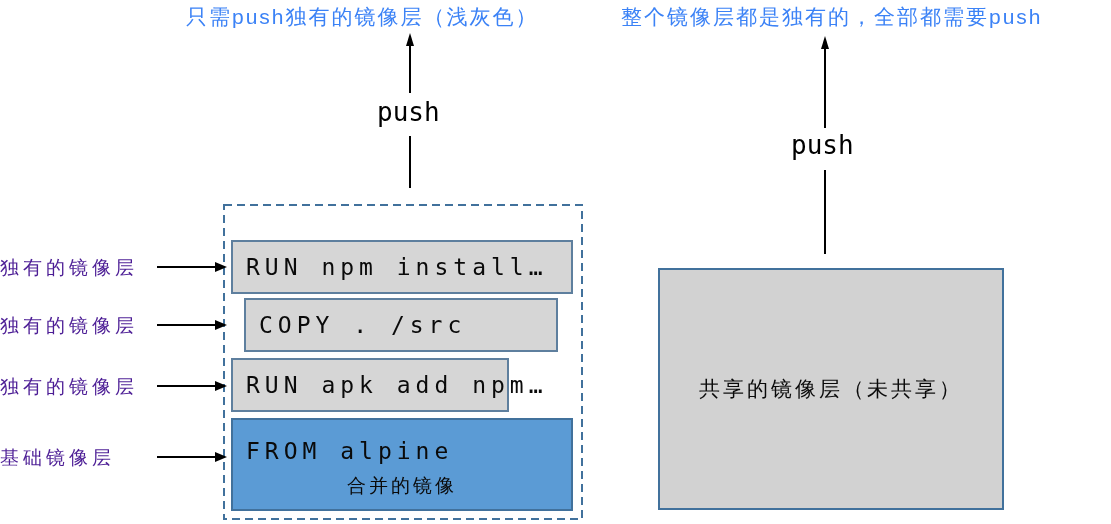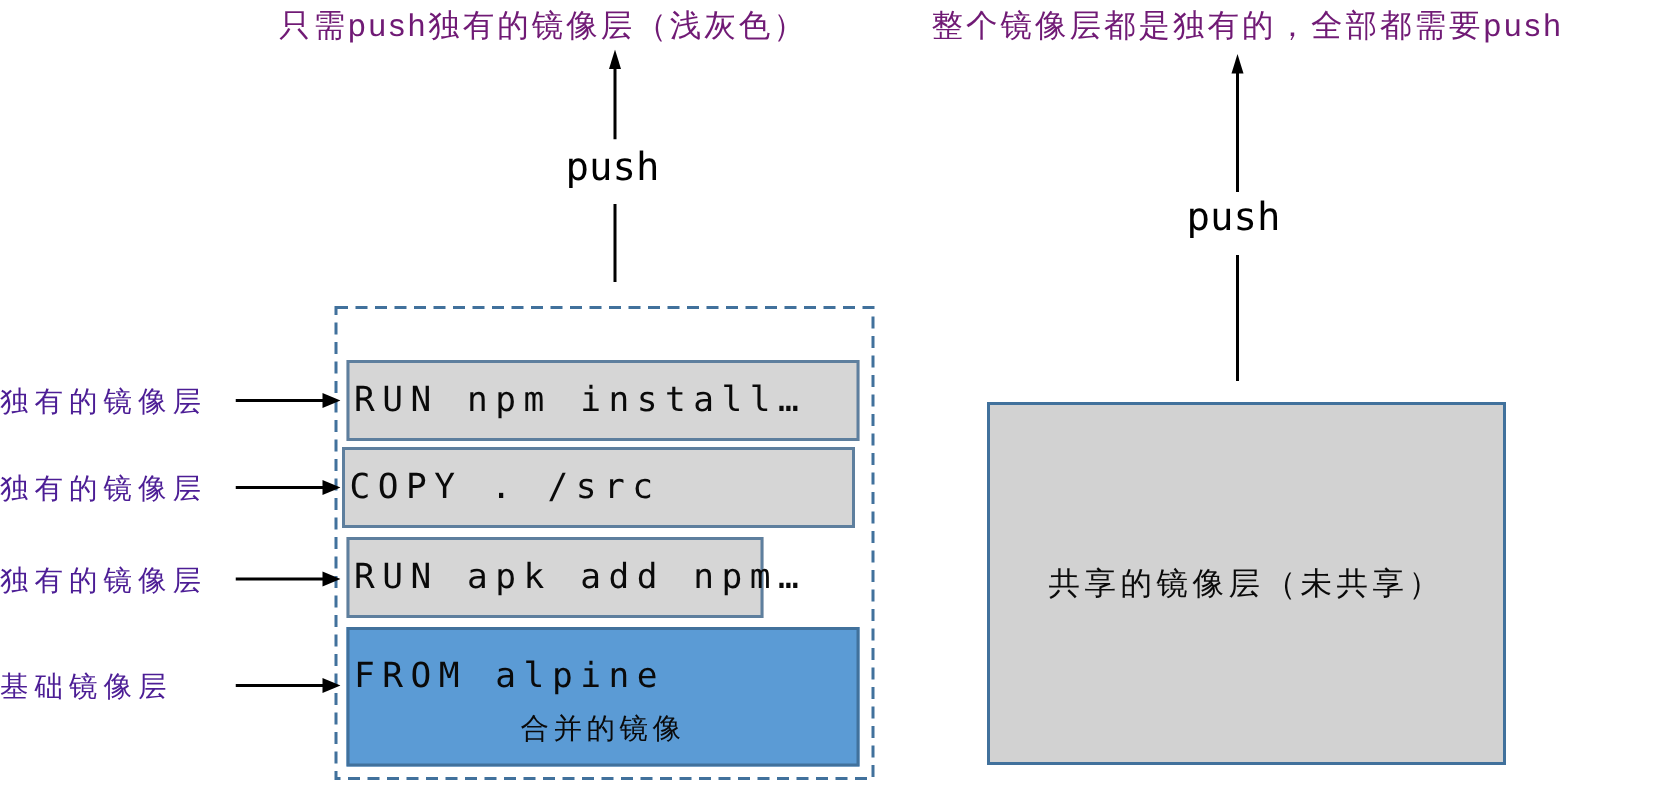--- a/index.html
+++ b/index.html
@@ -9,41 +9,41 @@
     --box-border:#41719c;
     --merged-box-fill:#d2d2d2;
     --arrow-color:#000000;
   }
   *{box-sizing:border-box;margin:0;padding:0}
   body{background:#ffffff;font-family:"Liberation Sans",sans-serif;color:#111}
   .canvas{
     position:relative;width:1111px;height:524px;background:#ffffff;overflow:hidden;
   }
   .caption{
-    position:absolute;top:3px;font-size:21px;letter-spacing:2px;white-space:nowrap;color:#701a75;
+    position:absolute;top:3px;font-size:21px;letter-spacing:2px;white-space:nowrap;color:#3b82f6;
   }
   .caption-left{left:186px}
   .caption-right{left:621px}
   .push-label{
     position:absolute;font-family:"DejaVu Sans Mono",monospace;font-size:26px;color:#000;white-space:nowrap;
   }
   .vline{position:absolute;width:2px;background:var(--arrow-color)}
   .arrow-svg{position:absolute;display:block}
   .image-box-svg{position:absolute;left:0;top:0;width:1111px;height:524px;pointer-events:none}
   .image-box-title{
     position:absolute;left:330px;top:190px;width:126px;text-align:center;
     background:#ffffff;font-size:20px;letter-spacing:3px;color:#1a1a1a;
   }
   .layer{
     position:absolute;border:2px solid var(--layer-border);background:var(--unique-layer-fill);
     display:flex;align-items:center;
   }
   .layer .code{
     font-family:"DejaVu Sans Mono",monospace;font-size:23px;letter-spacing:5px;
-    padding-left:3px;white-space:nowrap;color:#0a0a0a;
+    padding-left:13px;white-space:nowrap;color:#0a0a0a;
   }
   .layer.shared{
     background:var(--shared-layer-fill);border-color:var(--box-border);
     flex-direction:column;align-items:stretch;justify-content:flex-start;padding-top:18px;
   }
   .layer.shared .sub{
     text-align:center;font-size:19px;letter-spacing:3px;margin-top:9px;color:#0a0a0a;
   }
   .side-label{
     position:absolute;left:0;font-size:19px;letter-spacing:4px;white-space:nowrap;color:#4c1d95;
@@ -70,21 +70,21 @@
   <div class="push-label" style="left:377px;top:97px">push</div>
   <div class="vline" style="left:409px;top:136px;height:52px"></div>
 
   <svg class="image-box-svg">
     <rect x="224" y="205" width="358" height="314" fill="none" stroke="var(--box-border)" stroke-width="2" stroke-dasharray="8 5"></rect>
   </svg>
 
   <div class="layer" style="left:231px;top:240px;width:342px;height:54px">
     <span class="code">RUN npm install…</span>
   </div>
-  <div class="layer" style="left:228px;top:298px;width:342px;height:54px">
+  <div class="layer" style="left:244px;top:298px;width:314px;height:54px">
     <span class="code">COPY . /src</span>
   </div>
   <div class="layer" style="left:231px;top:358px;width:278px;height:54px">
     <span class="code">RUN apk add npm…</span>
   </div>
   <div class="layer shared" style="left:231px;top:418px;width:342px;height:93px">
     <span class="code">FROM alpine</span>
     <span class="sub">合并的镜像</span>
   </div>
 

